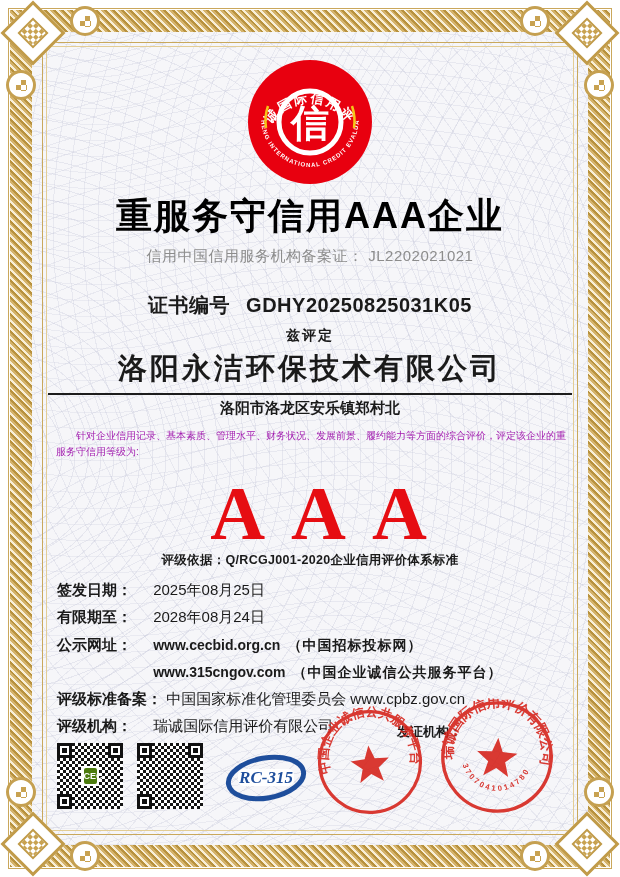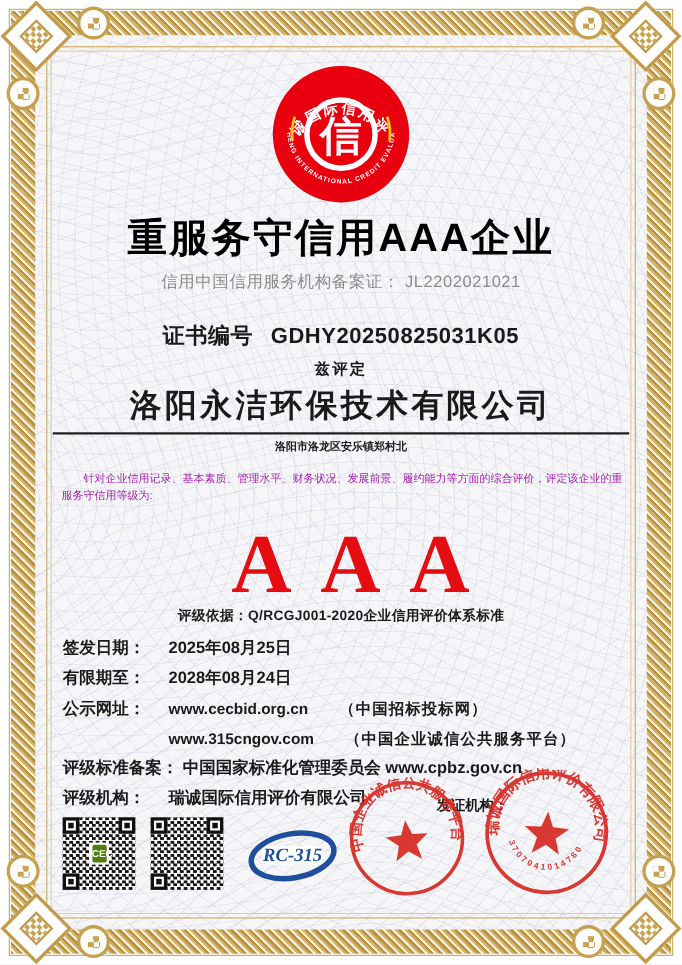--- a/index.html
+++ b/index.html
@@ -72,41 +72,41 @@
     font-size:14px;font-weight:bold;font-family:"Liberation Serif","DejaVu Serif",serif;letter-spacing:2px;
   }
   .company{
     position:absolute;left:0;top:349px;width:100%;text-align:center;
     font-size:29px;font-weight:900;letter-spacing:3px;
     font-family:"Liberation Serif","DejaVu Serif",serif;white-space:nowrap;
   }
   .rule{position:absolute;left:48px;top:393px;width:524px;border-top:2px solid #1c1c1c;}
   .address{
     position:absolute;left:0;top:399px;width:100%;text-align:center;
-    font-size:10px;font-weight:bold;
+    font-size:15px;font-weight:bold;
   }
   .body-text{
     position:absolute;left:56px;top:428px;width:510px;
     font-size:10px;line-height:1.58;text-indent:2em;color:#a21caf;font-weight:500;
   }
   .grade{
     position:absolute;left:0;top:470px;width:100%;text-align:center;
     font-family:"Liberation Serif","DejaVu Serif",serif;font-weight:bold;
     font-size:76px;color:#e60d12;letter-spacing:26px;padding-left:43px;box-sizing:border-box;
   }
   .basis{
     position:absolute;left:0;top:552px;width:100%;text-align:center;
     font-size:12.5px;font-weight:bold;letter-spacing:.3px;
   }
   .info{position:absolute;left:57px;top:580px;width:520px;}
   .irow{margin-bottom:7px;font-size:15px;line-height:1.35;white-space:nowrap;}
   .ilabel{display:inline-block;min-width:92px;font-weight:bold;}
-  .ival{font-weight:bold;}
+  .ival{font-weight:normal;}
   .irow.url .ival{font-weight:600;font-size:14px;}
-  .inote{margin-left:24px;font-weight:600;font-size:14px;letter-spacing:1px;}
+  .inote{margin-left:3px;font-weight:600;font-size:14px;letter-spacing:1px;}
   
   .qr{position:absolute;top:743px;width:66px;height:66px;background-color:#fff;
     background-image:
       repeating-conic-gradient(#141414 0% 25%,#ffffff 0% 50%),
       repeating-conic-gradient(rgba(20,20,20,.85) 0% 25%,rgba(255,255,255,0) 0% 50%);
     background-size:6px 6px,10px 10px;background-position:0 0,3px 2px;}
   .qr1{left:57px}.qr2{left:137px}
   .qr .f{position:absolute;width:15px;height:15px;border:3px solid #111;background:#fff;box-sizing:border-box;}
   .qr .f::after{content:"";position:absolute;inset:2px;background:#111;}
   .f-tl{left:0;top:0}.f-tr{right:0;top:0}.f-bl{left:0;bottom:0}

